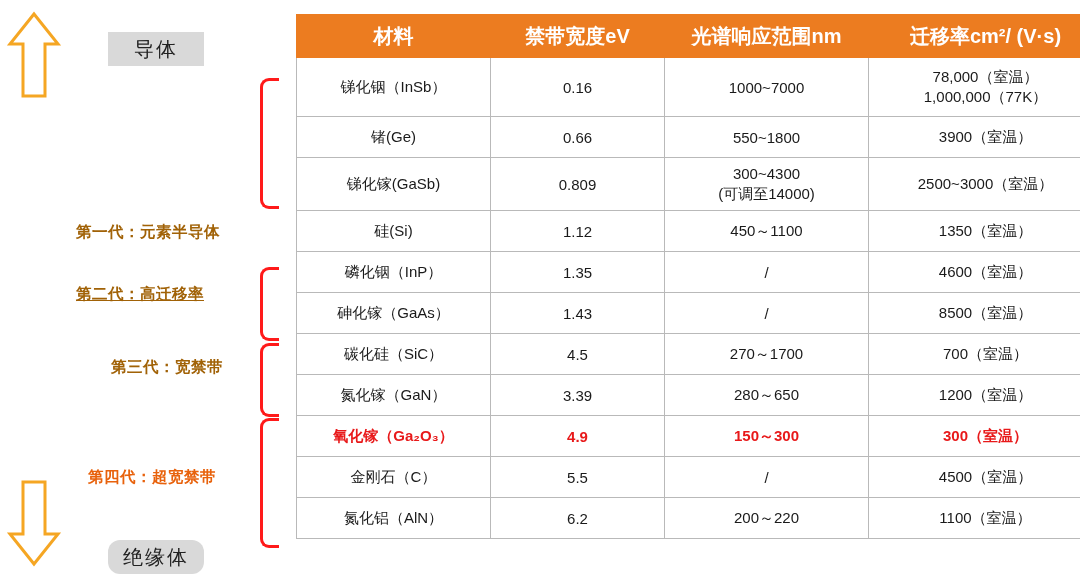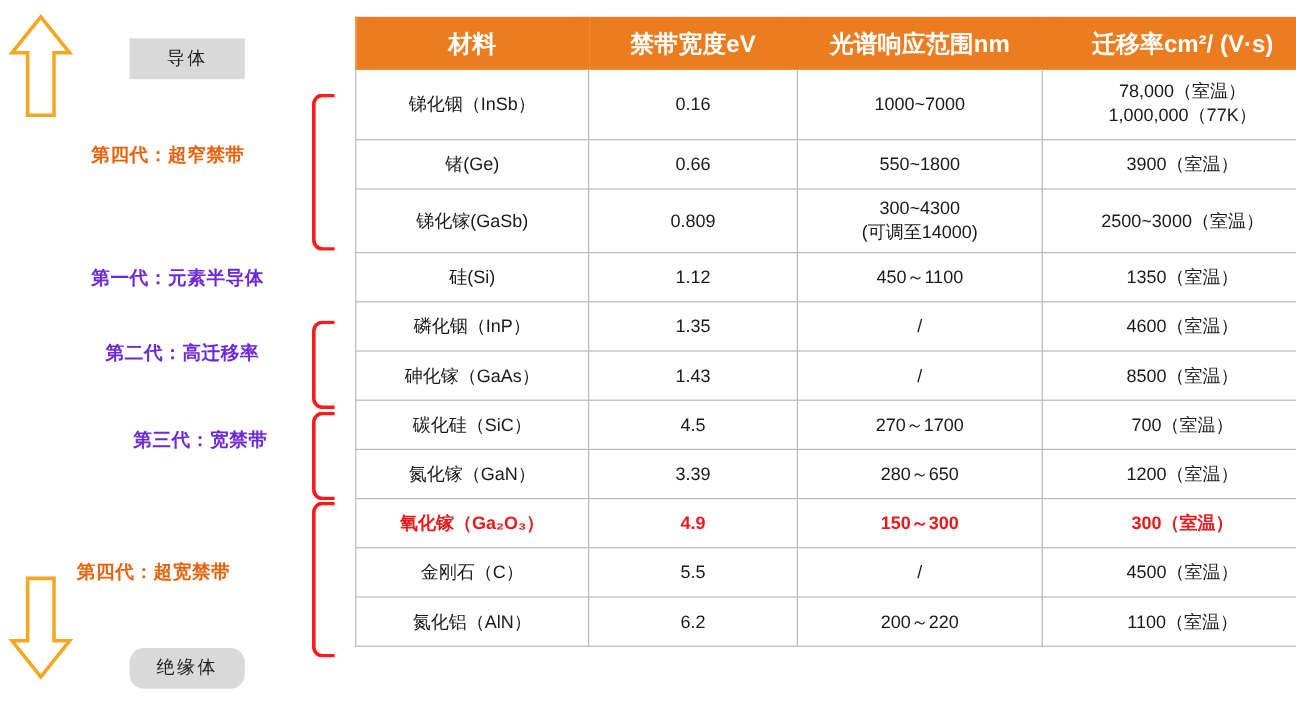--- a/index.html
+++ b/index.html
@@ -22,45 +22,45 @@
     left: 0;
     top: 0;
     width: 296px;
     height: 586px;
   }
 
   .gray-box {
     position: absolute;
     background: #d9d9d9;
     color: #222;
-    font-size: 15px;
+    font-size: 20px;
     text-align: center;
     line-height: 34px;
     height: 34px;
     width: 96px;
     letter-spacing: 2px;
   }
   #conductor-label { left: 108px; top: 32px; }
   #insulator-label { left: 108px; top: 540px; border-radius: 12px; }
 
   .gen-label {
     position: absolute;
     font-size: 15.5px;
     font-weight: bold;
     white-space: nowrap;
     letter-spacing: 0.5px;
   }
   .gen-orange { color: #e8620c; }
-  .gen-dark  { color: #6d28d9; }
+  .gen-dark  { color: #a16207; }
 
   #gen4-narrow { left: 76px;  top: 119px; }
   #gen1        { left: 76px;  top: 222px; }
-  #gen2        { left: 88px;  top: 284px; }
+  #gen2        { left: 76px;  top: 284px; text-decoration: underline; }
   #gen3        { left: 76px;  top: 357px; margin-left: 35px; }
-  #gen4-wide   { left: 64px;  top: 467px; }
+  #gen4-wide   { left: 88px;  top: 467px; }
 
   
   .arrow-svg {
     position: absolute;
     left: 6px;
   }
   #arrow-up   { top: 10px; }
   #arrow-down { top: 478px; }
 
   
@@ -125,21 +125,20 @@
     <polygon points="28,4 52,34 39,34 39,86 17,86 17,34 4,34" fill="none" stroke="#f5a623" stroke-width="3"></polygon>
   </svg>
 
   <svg id="arrow-down" class="arrow-svg" width="56" height="90" viewBox="0 0 56 90">
     <polygon points="28,86 52,56 39,56 39,4 17,4 17,56 4,56" fill="none" stroke="#f5a623" stroke-width="3"></polygon>
   </svg>
 
   <div class="gray-box" id="conductor-label">导体</div>
   <div class="gray-box" id="insulator-label">绝缘体</div>
 
-  <div class="gen-label gen-orange" id="gen4-narrow">第四代：超窄禁带</div>
   <div class="gen-label gen-dark" id="gen1">第一代：元素半导体</div>
   <div class="gen-label gen-dark" id="gen2">第二代：高迁移率</div>
   <div class="gen-label gen-dark" id="gen3">第三代：宽禁带</div>
   <div class="gen-label gen-orange" id="gen4-wide">第四代：超宽禁带</div>
 
   <div class="bracket" id="bracket-1"></div>
   <div class="bracket" id="bracket-2"></div>
   <div class="bracket" id="bracket-3"></div>
   <div class="bracket" id="bracket-4"></div>
 </div>

